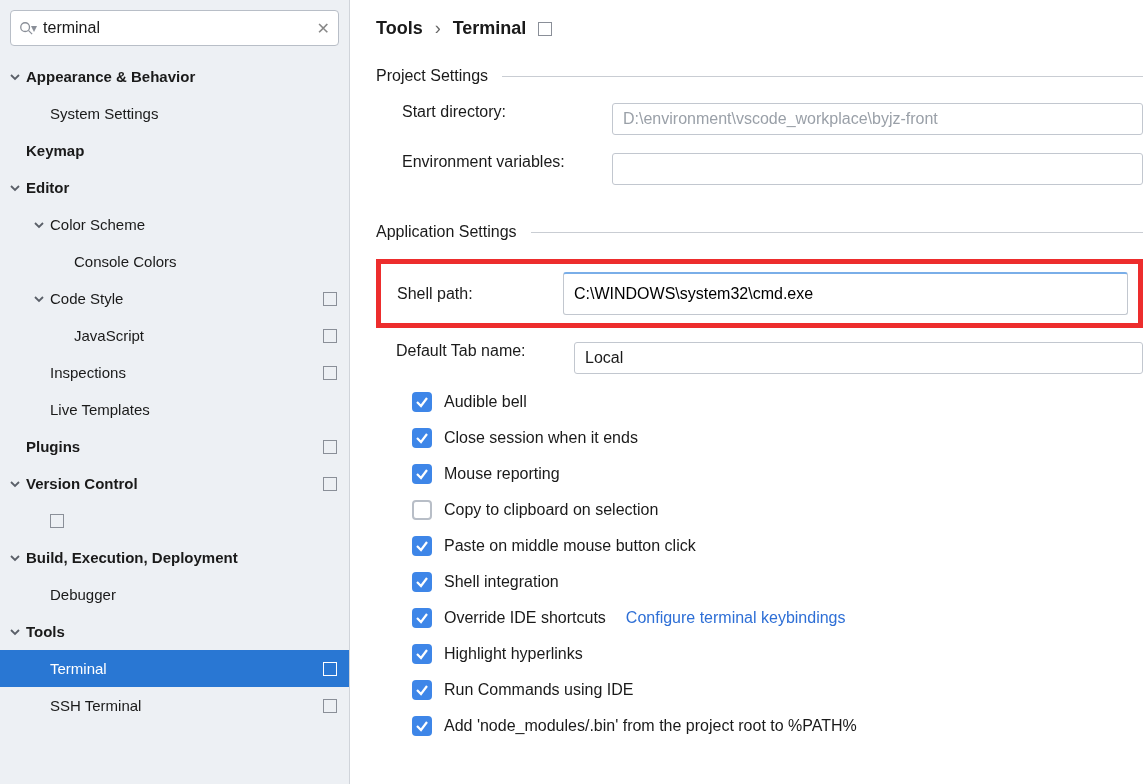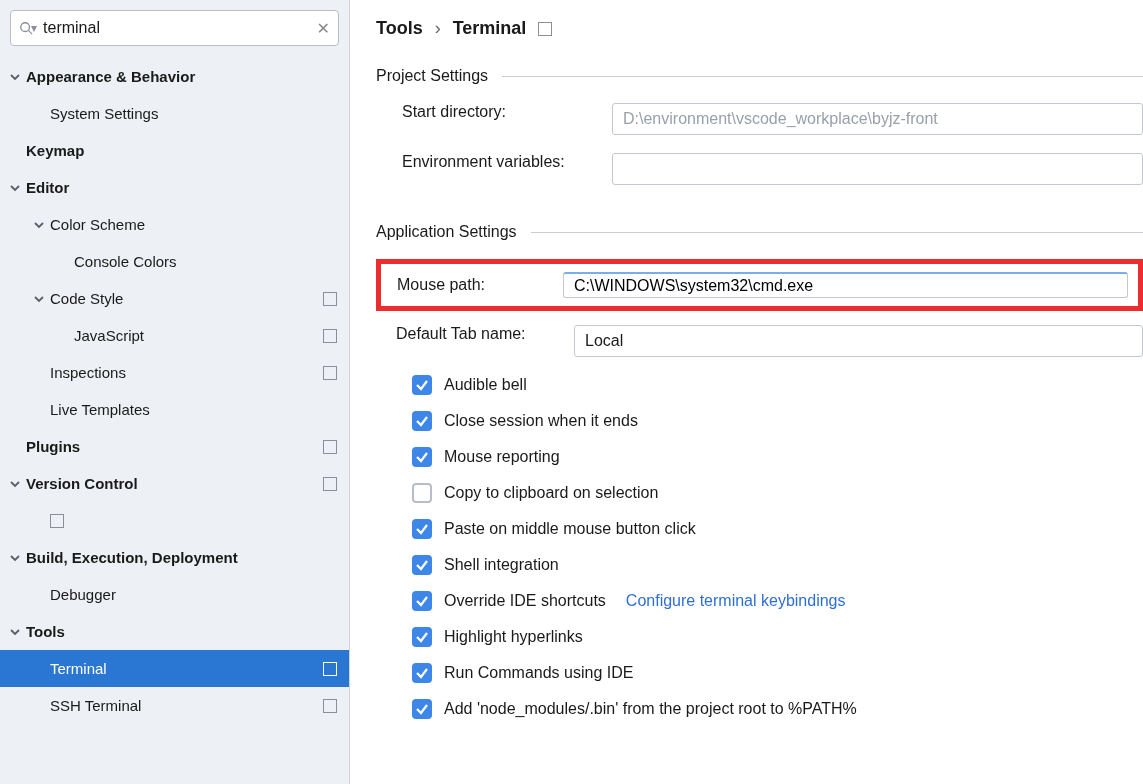--- a/index.html
+++ b/index.html
@@ -137,21 +137,21 @@
   display: flex;
   align-items: center;
 }
 .highlight-box label {
   width: 176px;
   font-size: 16px;
   padding-left: 10px;
 }
 .highlight-box .hl-input {
   flex: 1;
-  height: 26px;
+  height: 43px;
   border: 1px solid #c2c7cf;
   border-top: 2px solid #7aaee8;
   border-radius: 3px;
   padding: 0 10px;
   font-size: 16px;
 }
 .form-row.tabname label { width: 178px; }
 .check-row {
   display: flex;
   align-items: center;
@@ -348,21 +348,21 @@
     <label>Environment variables:</label>
     <input class="text-field" value="" style="">
   </div>
 
   <div class="section-header" style="margin-top:38px">
     <span>Application Settings</span>
     <span class="line"></span>
   </div>
 
   <div class="highlight-box">
-    <label>Mouse path:</label>
+    <label>Shell path:</label>
     <input class="hl-input" value="C:\WINDOWS\system32\cmd.exe" style="">
   </div>
 
   <div class="form-row tabname" style="padding-left:20px">
     <label>Default Tab name:</label>
     <input class="text-field" value="Local" style="">
   </div>
 
   <div id="checks">
       <div class="check-row">

